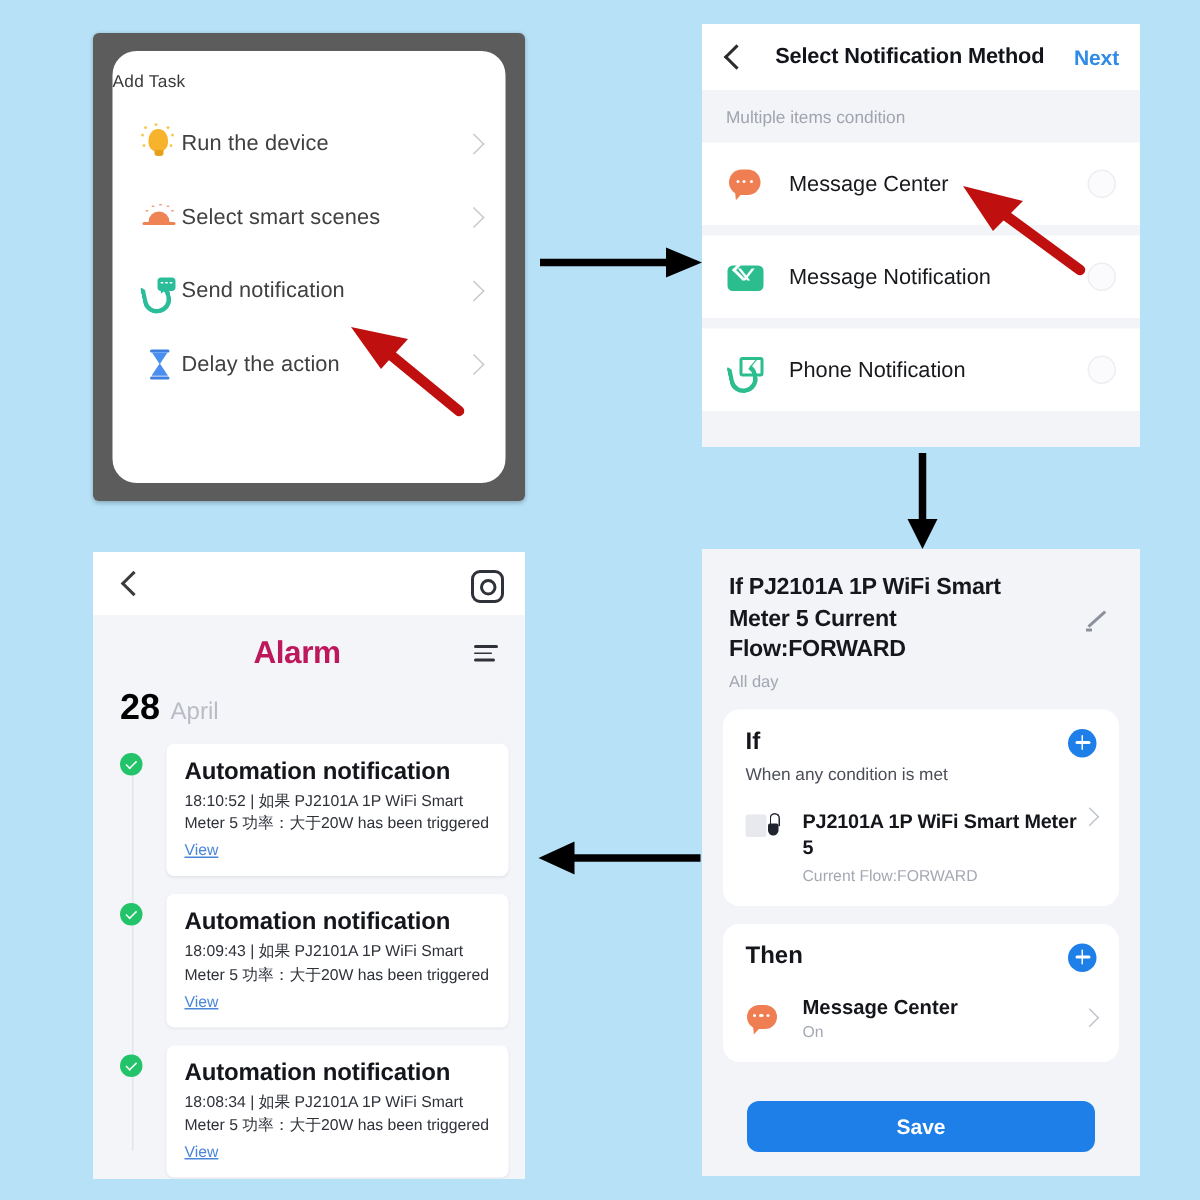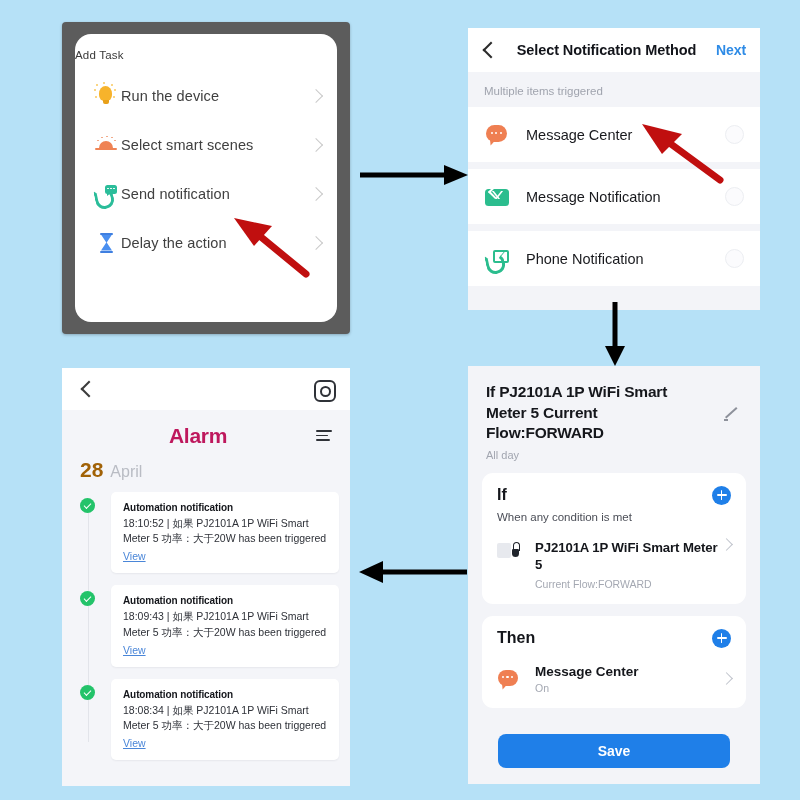--- a/index.html
+++ b/index.html
@@ -70,21 +70,21 @@
 
   .ic-hour{position:absolute;left:9px;top:5px;width:13px;height:20px;}
   .ic-hour .t,.ic-hour .b{position:absolute;left:0;width:13px;height:2px;background:#3f7fe0;border-radius:1px;}
   .ic-hour .t{top:0;}.ic-hour .b{bottom:0;}
   .ic-hour .g{position:absolute;left:1px;top:2px;width:11px;height:16px;
     background:#4a8ff0;
     clip-path:polygon(0 0,100% 0,52% 50%,100% 100%,0 100%,48% 50%);}
 
   
   #panel-notify-method{
-    left:468px;top:28px;width:292px;height:282px;background:#f3f4f8;
+    left:468px;top:16px;width:292px;height:282px;background:#f3f4f8;
   }
   .nm-header{
     height:44px;background:#fff;display:flex;align-items:center;padding:0 14px;
   }
   .back-chev{
     width:10px;height:10px;border-left:2px solid #2b2b2b;border-bottom:2px solid #2b2b2b;
     transform:rotate(45deg);margin-left:3px;
   }
   .nm-title{
     flex:1;text-align:center;font-size:14.5px;font-weight:700;color:#12141a;letter-spacing:-.1px;
@@ -171,33 +171,33 @@
   .al-header .back-chev{border-color:#3b3b3b;}
   .al-spacer{flex:1;}
   .gear{width:18px;height:18px;position:relative;}
   .gear .ring{position:absolute;left:0;top:0;width:18px;height:18px;border:2px solid #2f3238;border-radius:6px;}
   .gear .hole{position:absolute;left:5.5px;top:5.5px;width:7px;height:7px;border:2px solid #2f3238;border-radius:50%;}
   .al-title-row{display:flex;align-items:center;padding:14px 18px 0 18px;}
   .al-title{font-size:21px;font-weight:700;color:#be185d;flex:1;letter-spacing:-.3px;text-align:center;}
   .filt{width:16px;height:12px;position:relative;}
   .filt i{position:absolute;left:0;height:1.8px;background:#2f3238;border-radius:1px;}
   .al-date{display:flex;align-items:baseline;padding:10px 18px 0 18px;}
-  .al-day{font-size:21px;font-weight:700;color:#a16207;}
+  .al-day{font-size:24px;font-weight:700;color:#000000;}
   .al-mon{font-size:16px;color:#b9bcc4;margin-left:7px;}
   .timeline{position:relative;margin-top:10px;padding-left:18px;}
   .tl-line{position:absolute;left:26px;top:14px;bottom:18px;width:1px;background:#e2e4ea;}
   .note{position:relative;display:flex;margin-bottom:12px;}
   .dot{width:15px;height:15px;border-radius:50%;background:#23c36a;flex:0 0 15px;margin-top:6px;position:relative;z-index:2;}
   .dot:after{content:"";position:absolute;left:4px;top:5px;width:6px;height:3px;
     border-left:1.6px solid #fff;border-bottom:1.6px solid #fff;transform:rotate(-45deg);}
   .note-card{
     margin-left:16px;background:#fff;border-radius:5px;padding:10px 12px 9px 12px;width:204px;
     box-shadow:0 1px 2px rgba(20,25,40,.06);
   }
-  .note-h{font-size:10px;font-weight:700;color:#14161b;letter-spacing:-.1px;}
+  .note-h{font-size:16px;font-weight:700;color:#14161b;letter-spacing:-.1px;}
   .note-b{font-size:10.5px;color:#2e3138;line-height:1.45;margin-top:3px;}
   .note-link{font-size:10.5px;color:#4a86d8;text-decoration:underline;margin-top:2px;display:inline-block;}
 
   
   .arrow{position:absolute;}
   svg{display:block;overflow:visible;}
 </style>
 </head>
 <body style="background: rgb(182, 225, 247);">
 
@@ -272,21 +272,21 @@
       </div>
     </div>
   </div>
 
   <div class="panel" id="panel-notify-method">
     <div class="nm-header">
       <div class="back-chev"></div>
       <div class="nm-title">Select Notification Method</div>
       <div class="nm-next">Next</div>
     </div>
-    <div class="nm-sub">Multiple items triggered</div>
+    <div class="nm-sub">Multiple items condition</div>
 
     <div class="nm-row">
       <div class="nm-ico">
         <div class="ic-chatbub">
             <i style="left:4.5px"></i>
             <i style="left:9px"></i>
             <i style="left:13.5px"></i>
           </div>
       </div>
       <div class="nm-label">Message Center</div>

